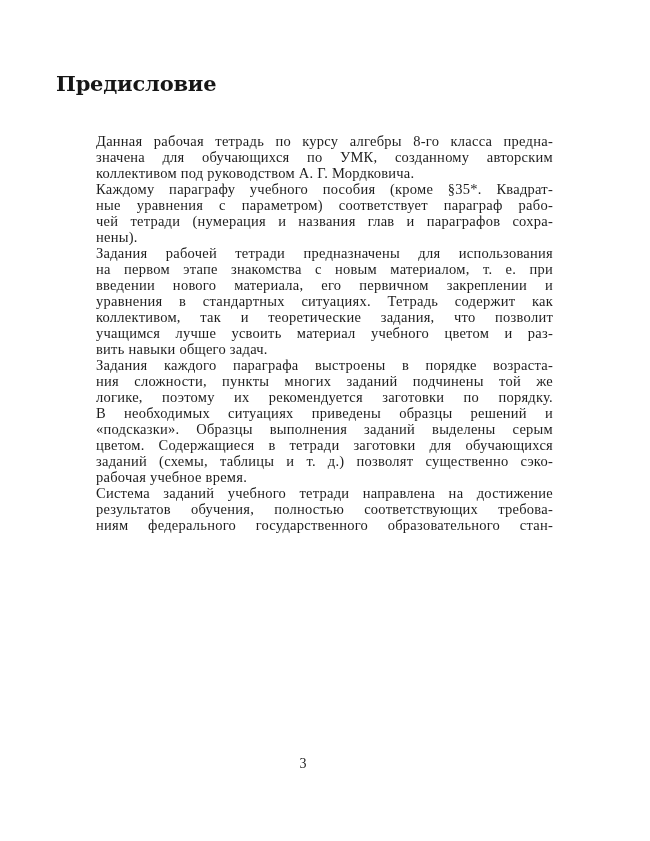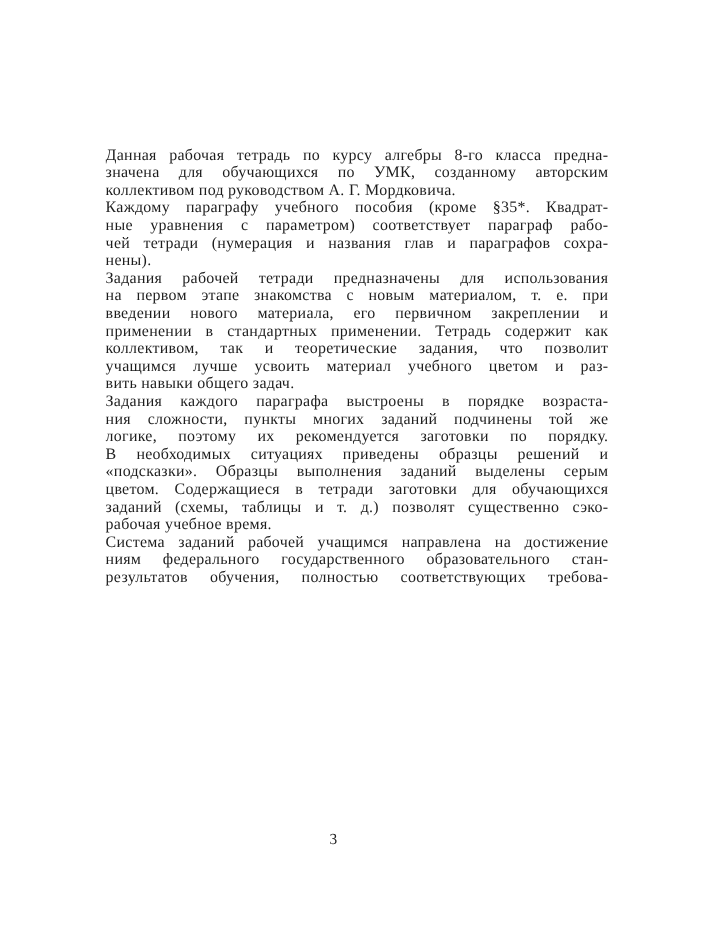--- a/index.html
+++ b/index.html
@@ -60,55 +60,56 @@
     width: 414px;
     text-align: center;
     font-size: 14px;
     color: var(--text-color, #1d1d1d);
   }
 </style>
 </head>
 <body>
 
 <div class="page">
+  <h1 class="heading">Предисловие</h1>
 
   <div class="text-block">
       <div class="paragraph">
         <div class="line">Данная рабочая тетрадь по курсу алгебры 8-го класса предна-</div>
         <div class="line">значена для обучающихся по УМК, созданному авторским</div>
         <div class="line last">коллективом под руководством А. Г. Мордковича.</div>
       </div>
       <div class="paragraph">
         <div class="line">Каждому параграфу учебного пособия (кроме §35*. Квадрат-</div>
         <div class="line">ные уравнения с параметром) соответствует параграф рабо-</div>
         <div class="line">чей тетради (нумерация и названия глав и параграфов сохра-</div>
         <div class="line last">нены).</div>
       </div>
       <div class="paragraph">
         <div class="line">Задания рабочей тетради предназначены для использования</div>
         <div class="line">на первом этапе знакомства с новым материалом, т. е. при</div>
         <div class="line">введении нового материала, его первичном закреплении и</div>
-        <div class="line">применении в стандартных применении. Тетрадь содержит как</div>
+        <div class="line">уравнения в стандартных ситуациях. Тетрадь содержит как</div>
         <div class="line">коллективом, так и теоретические задания, что позволит</div>
         <div class="line">учащимся лучше усвоить материал учебного цветом и раз-</div>
         <div class="line last">вить навыки общего задач.</div>
       </div>
       <div class="paragraph">
         <div class="line">Задания каждого параграфа выстроены в порядке возраста-</div>
         <div class="line">ния сложности, пункты многих заданий подчинены той же</div>
         <div class="line">логике, поэтому их рекомендуется заготовки по порядку.</div>
       </div>
       <div class="paragraph">
         <div class="line">В необходимых ситуациях приведены образцы решений и</div>
         <div class="line">«подсказки». Образцы выполнения заданий выделены серым</div>
         <div class="line">цветом. Содержащиеся в тетради заготовки для обучающихся</div>
         <div class="line">заданий (схемы, таблицы и т. д.) позволят существенно сэко-</div>
         <div class="line last">рабочая учебное время.</div>
       </div>
       <div class="paragraph">
-        <div class="line">Система заданий рабочей учащимся направлена на достижение</div>
+        <div class="line">Система заданий учебного тетради направлена на достижение</div>
+        <div class="line">результатов обучения, полностью соответствующих требова-</div>
         <div class="line">ниям федерального государственного образовательного стан-</div>
-        <div class="line">результатов обучения, полностью соответствующих требова-</div>
       </div>
     </div>
 
   <div class="page-number">3</div>
 </div>
 
 </body></html>

